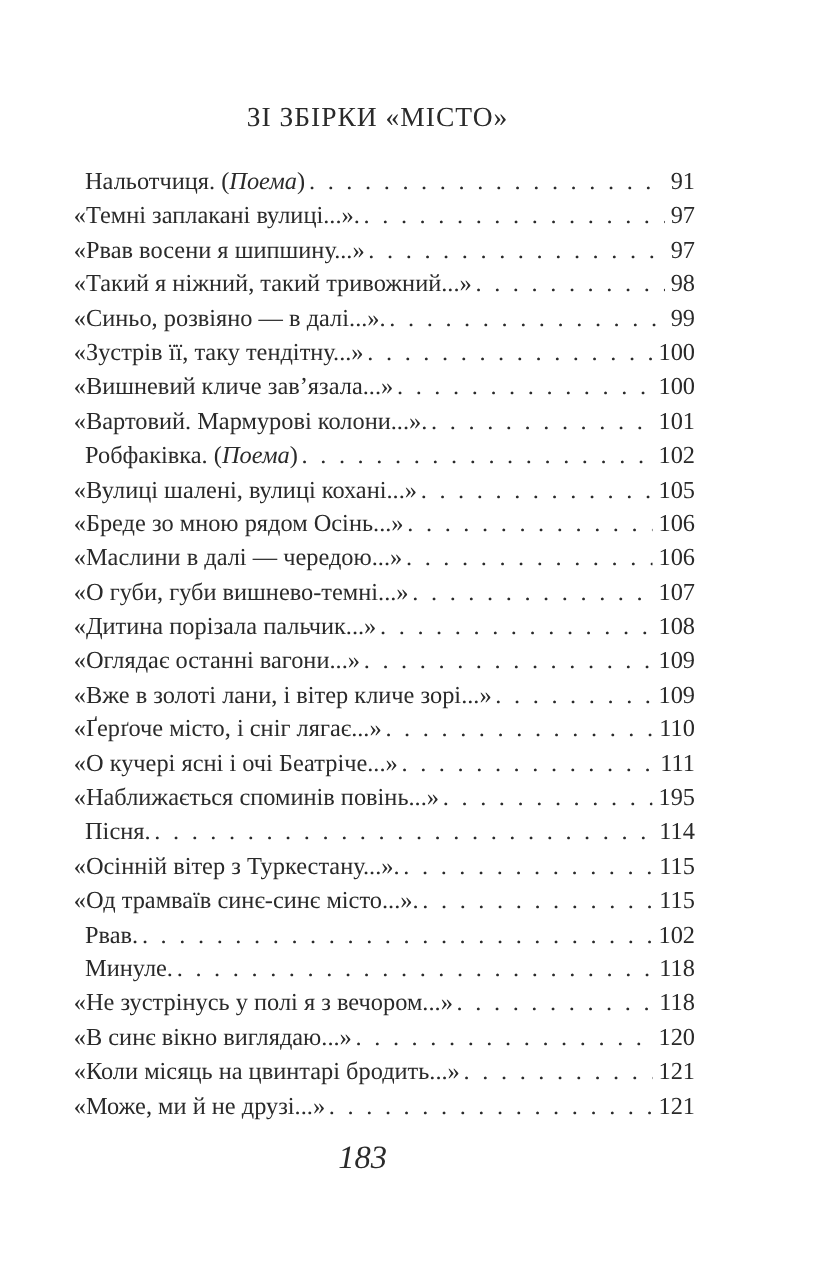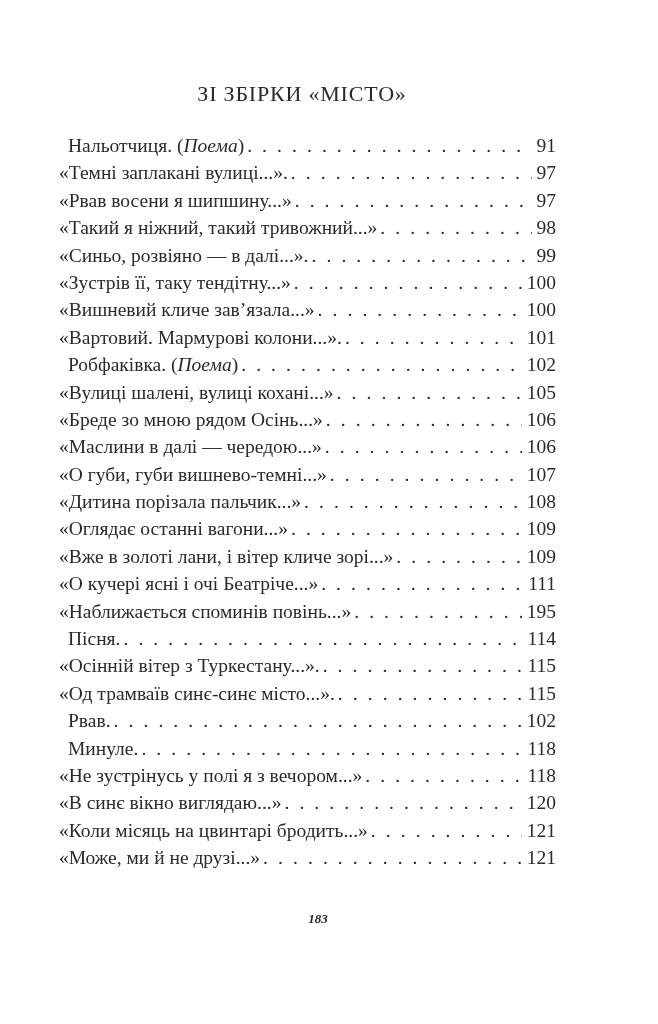--- a/index.html
+++ b/index.html
@@ -65,26 +65,25 @@
     letter-spacing: 2.6px;
     content: ". . . . . . . . . . . . . . . . . . . . . . . . . . . . . . . . . . . . . . . . . . . . . . . . . . . . . . . . . . . .";
   }
   .toc-page-num {
     flex: 0 0 auto;
     padding-left: 5px;
   }
   .folio {
     position: absolute;
     top: 911px;
-    left: 72px;
+    left: 44px;
     width: 492px;
     text-align: center;
     font-style: italic;
-    font-size: 13px;
-    font-weight: bold;
+    font-size: 26px;
   }
 </style>
 </head>
 <body>
 
 <main class="book-page" style="background: rgb(255, 255, 255); color: rgb(42, 42, 42);">
 
   <h1 class="section-title">ЗІ ЗБІРКИ «МІСТО»</h1>
 
   <ol class="toc-list" id="toc-list">
@@ -177,20 +176,25 @@
     <span class="dot-leader"></span>
     <span class="toc-page-num">109</span>
   </li>
 
   <li class="toc-row hang">
     <span class="toc-title"><span class="t1">«Вже в золоті лани, і вітер кличе зорі...»</span><span class="em"></span><span class="t2"></span></span>
     <span class="dot-leader"></span>
     <span class="toc-page-num">109</span>
   </li>
 
+  <li class="toc-row hang">
+    <span class="toc-title"><span class="t1">«Ґерґоче місто, і сніг лягає...»</span><span class="em"></span><span class="t2"></span></span>
+    <span class="dot-leader"></span>
+    <span class="toc-page-num">110</span>
+  </li>
 
   <li class="toc-row hang">
     <span class="toc-title"><span class="t1">«О кучері ясні і очі Беатріче...»</span><span class="em"></span><span class="t2"></span></span>
     <span class="dot-leader"></span>
     <span class="toc-page-num">111</span>
   </li>
 
   <li class="toc-row hang">
     <span class="toc-title"><span class="t1">«Наближається споминів повінь...»</span><span class="em"></span><span class="t2"></span></span>
     <span class="dot-leader"></span>

